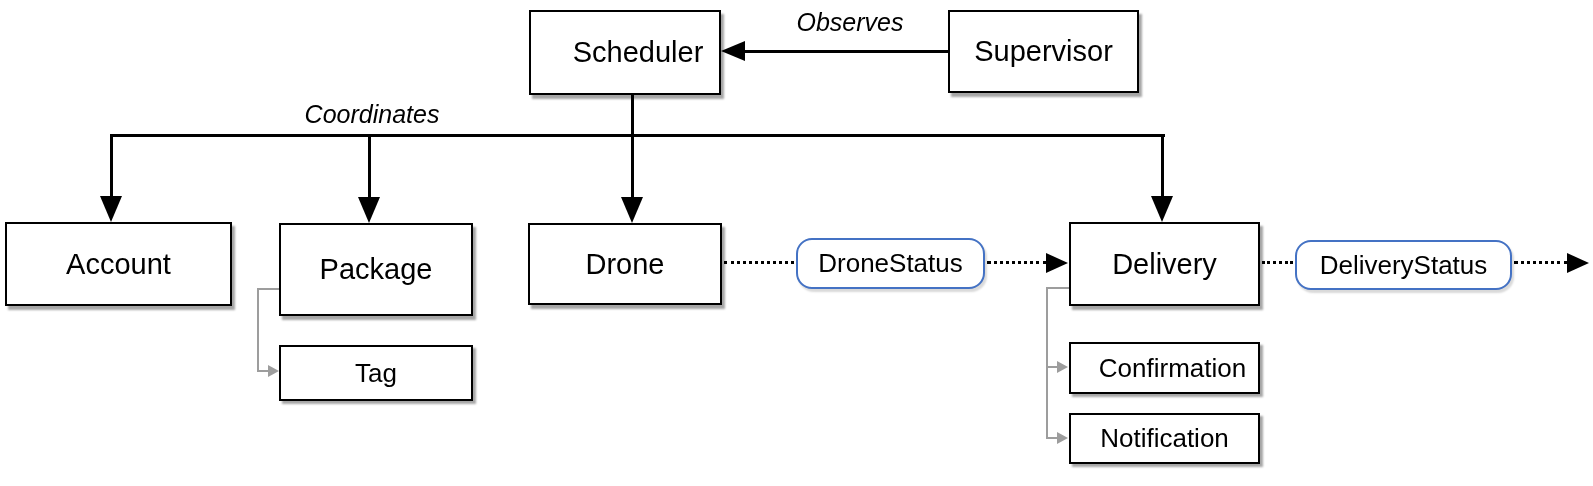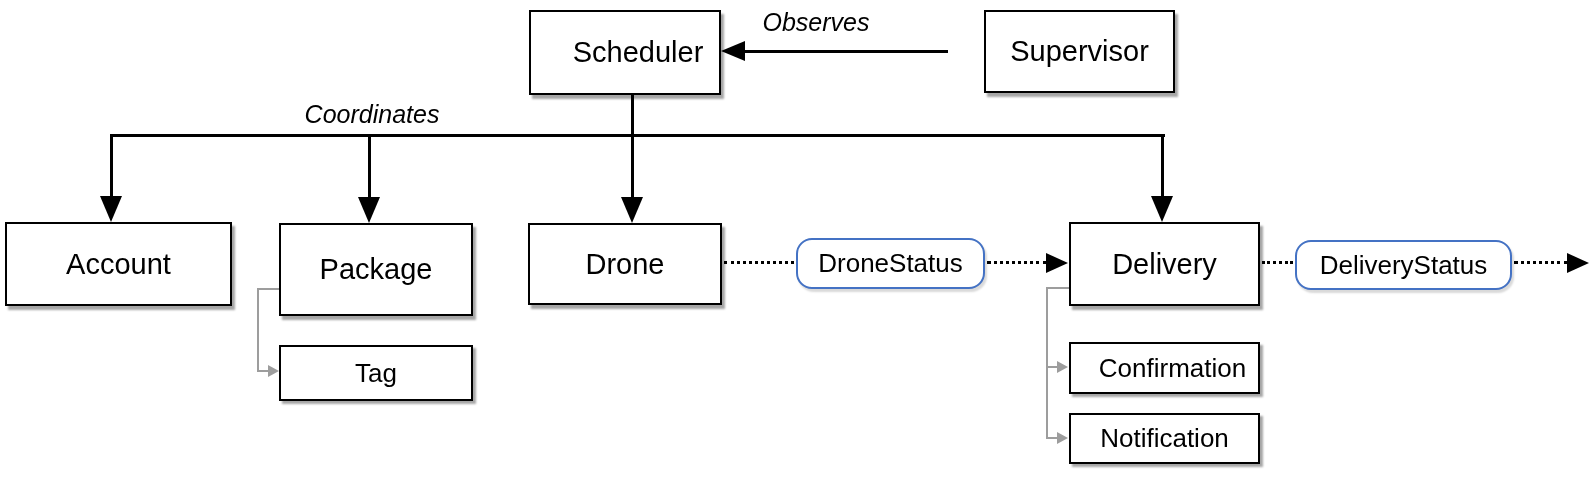--- a/index.html
+++ b/index.html
@@ -63,21 +63,21 @@
     white-space:nowrap;
   }
 </style>
 </head>
 <body>
 
 <div id="canvas">
 
   <div class="hline" style="left:740px;top:50px;width:208px;"></div>
   <div class="arr left" style="left:721px;top:41px;"></div>
-  <div class="edge-label" style="left:736px;top:8px;width:160px;font-style:italic;">Observes</div>
+  <div class="edge-label" style="left:770px;top:8px;width:160px;font-style:italic;">Observes</div>
 
   <div class="vline" style="left:631px;top:95px;height:105px;"></div>
   <div class="hline" style="left:111px;top:134px;width:1054px;"></div>
   <div class="edge-label" style="left:292px;top:100px;width:160px;">Coordinates</div>
 
   <div class="vline" style="left:110px;top:134px;height:64px;"></div>
   <div class="arr down" style="left:100px;top:196px;"></div>
 
   <div class="vline" style="left:368px;top:134px;height:65px;"></div>
   <div class="arr down" style="left:358px;top:197px;"></div>
@@ -102,21 +102,21 @@
   <div class="ghline" style="left:1046px;top:287px;width:23px;"></div>
   <div class="gvline" style="left:1046px;top:287px;height:152px;"></div>
   <div class="ghline" style="left:1046px;top:366px;width:13px;"></div>
   <div class="garr" style="left:1057px;top:361px;"></div>
   <div class="ghline" style="left:1046px;top:437px;width:13px;"></div>
   <div class="garr" style="left:1057px;top:432px;"></div>
 
   <div class="node" style="left:529px;top:10px;width:192px;height:85px;padding-left:26px;">
     <span>Scheduler</span>
   </div>
-  <div class="node" style="left:948px;top:10px;width:191px;height:83px;margin-left:36px;">
+  <div class="node" style="left:948px;top:10px;width:191px;height:83px;">
     <span>Supervisor</span>
   </div>
   <div class="node" style="left:5px;top:222px;width:227px;height:84px;">
     <span>Account</span>
   </div>
   <div class="node" style="left:279px;top:223px;width:194px;height:93px;">
     <span>Package</span>
   </div>
   <div class="node" style="left:528px;top:223px;width:194px;height:82px;">
     <span>Drone</span>

